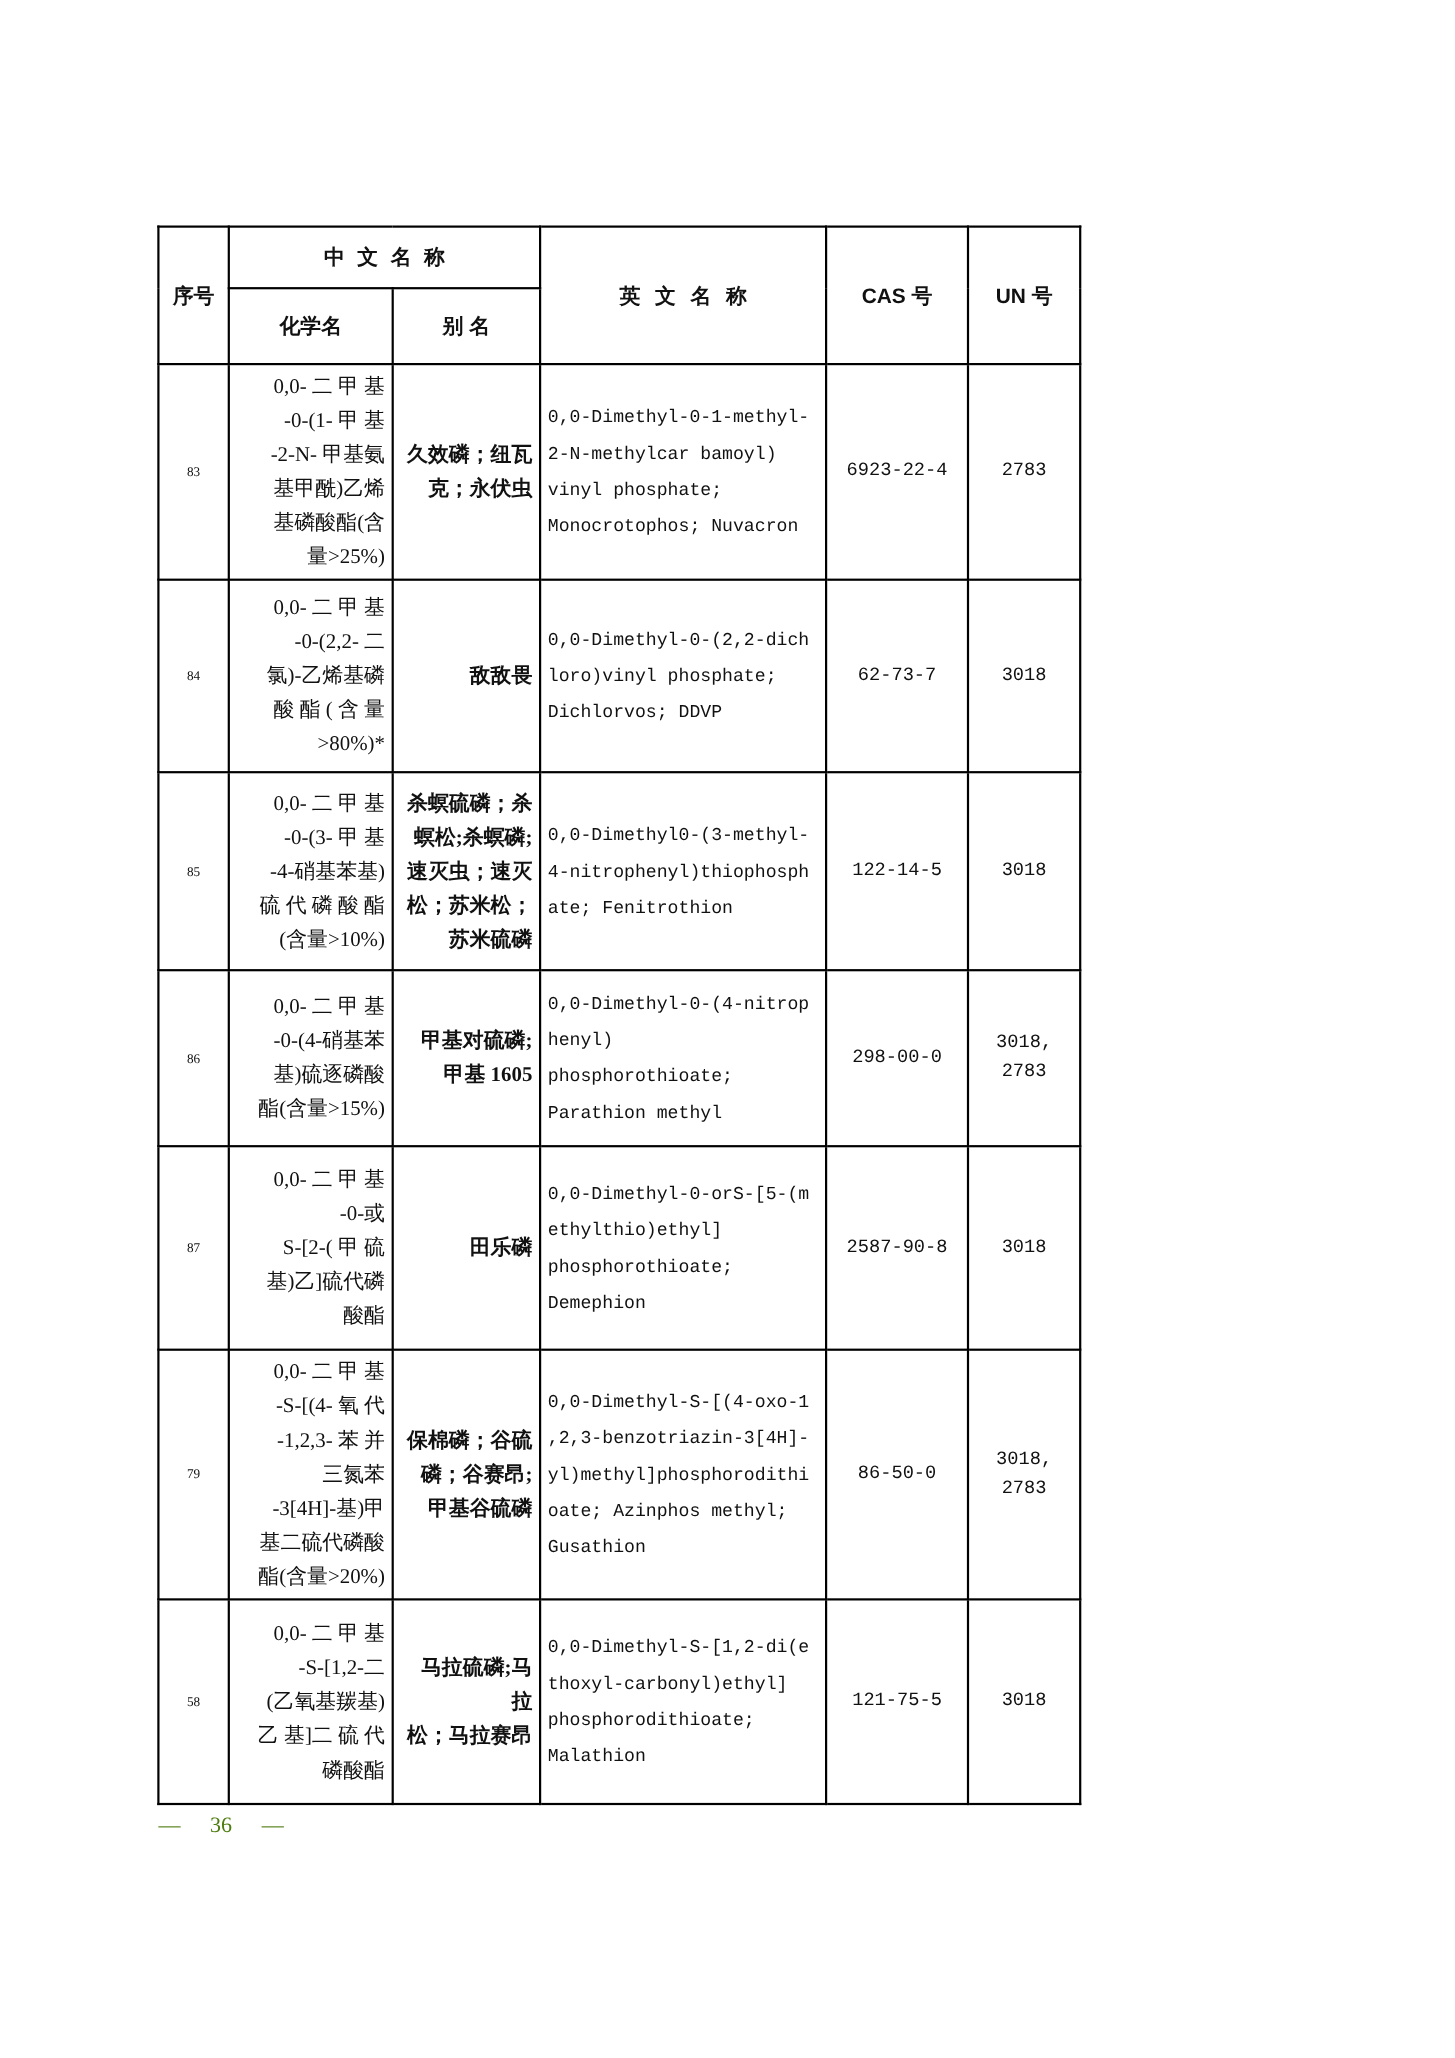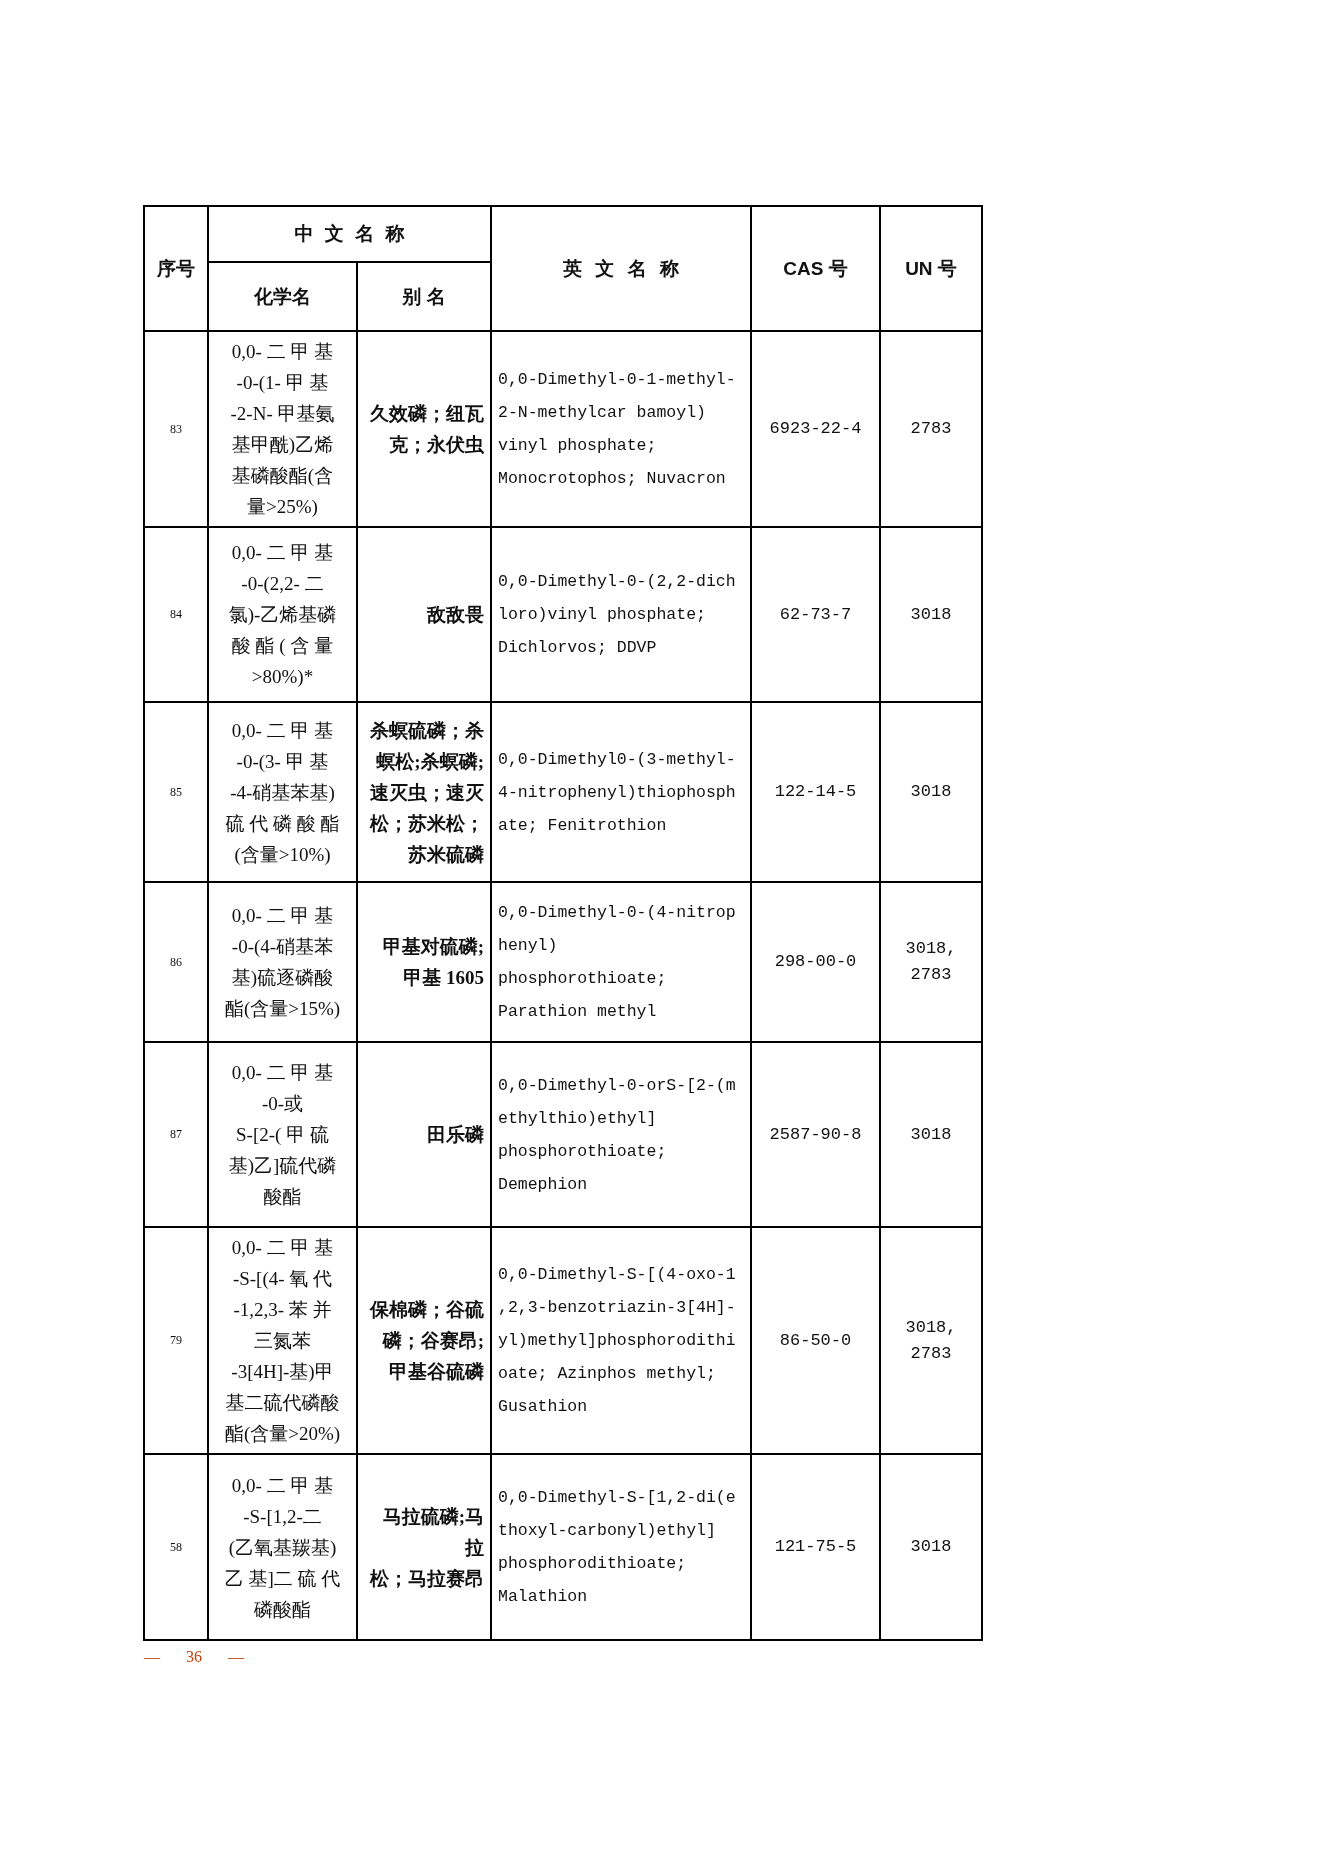--- a/index.html
+++ b/index.html
@@ -41,21 +41,21 @@
   
   .c-index{
     text-align:center;
     font-family:"Liberation Serif", serif;
     font-size:12px;
   }
   .c-chem{
     font-size:19px;
     line-height:31px;
     white-space:pre-line;
-    text-align:center;
+    text-align:right;
     padding-left:9px;
   }
   .c-alias{
     font-size:19px;
     line-height:31px;
     white-space:pre-line;
     text-align:right;
     padding-left:8px;
     font-weight:bold;
   }
@@ -78,23 +78,23 @@
   tr.r84{height:175px;}
   tr.r85{height:180px;}
   tr.r86{height:160px;}
   tr.r87{height:185px;}
   tr.r88{height:220px;}
   tr.r89{height:186px;}
   .footer-pagenum{
     position:absolute;
     left:144px; top:1648px;
     font-family:"Liberation Serif", serif;
-    font-size:16px;
+    font-size:20px;
     word-spacing:22px;
-    color:#c2410c;
+    color:#4d7c0f;
   }
 </style>
 </head>
 <body>
 
 <div class="page">
 
   <table class="doc-table">
     <colgroup>
       <col style="width:64px">
@@ -187,21 +187,21 @@
     </tr>
 
     <tr class="r87">
       <td class="c-index">87</td>
       <td class="c-chem">0,0- 二 甲 基
 -0-或
 S-[2-( 甲 硫
 基)乙]硫代磷
 酸酯</td>
       <td class="c-alias">田乐磷</td>
-      <td class="c-eng">0,0-Dimethyl-0-orS-[2-(m
+      <td class="c-eng">0,0-Dimethyl-0-orS-[5-(m
 ethylthio)ethyl]
 phosphorothioate;
 Demephion</td>
       <td class="c-cas">2587-90-8</td>
       <td class="c-un">3018</td>
     </tr>
 
     <tr class="r88">
       <td class="c-index">79</td>
       <td class="c-chem">0,0- 二 甲 基

